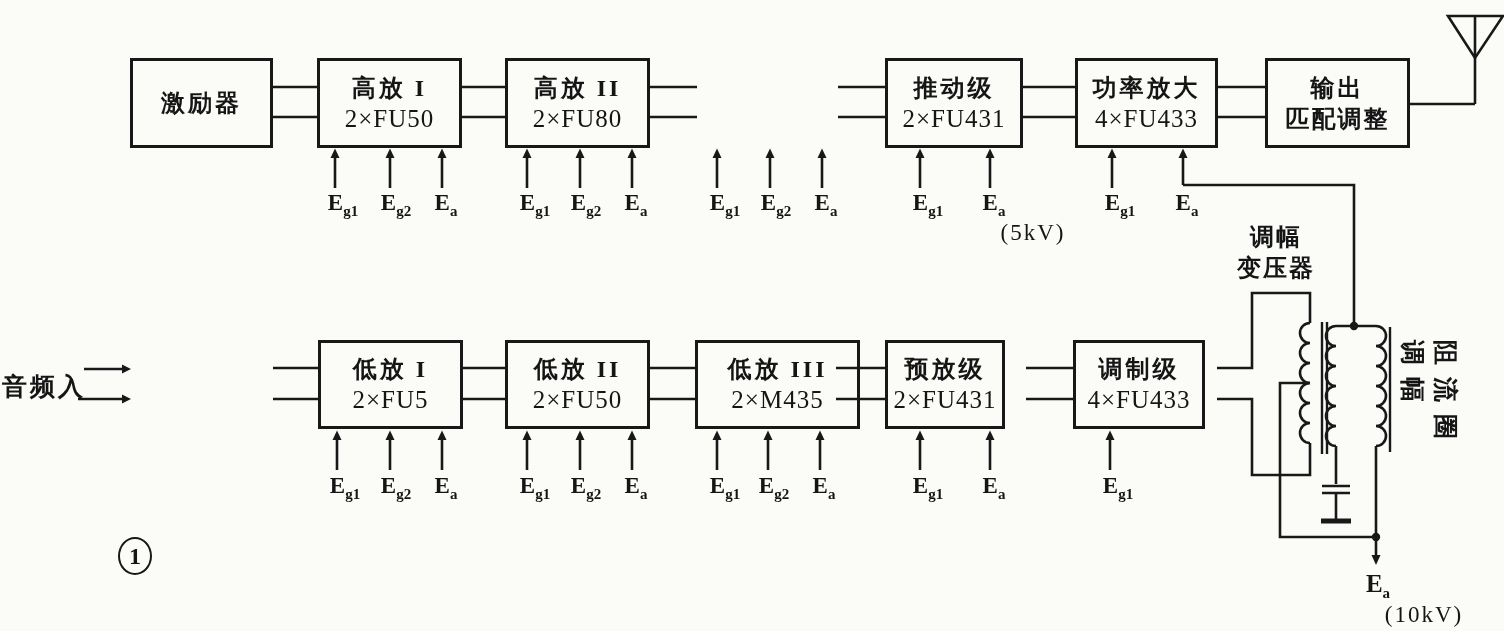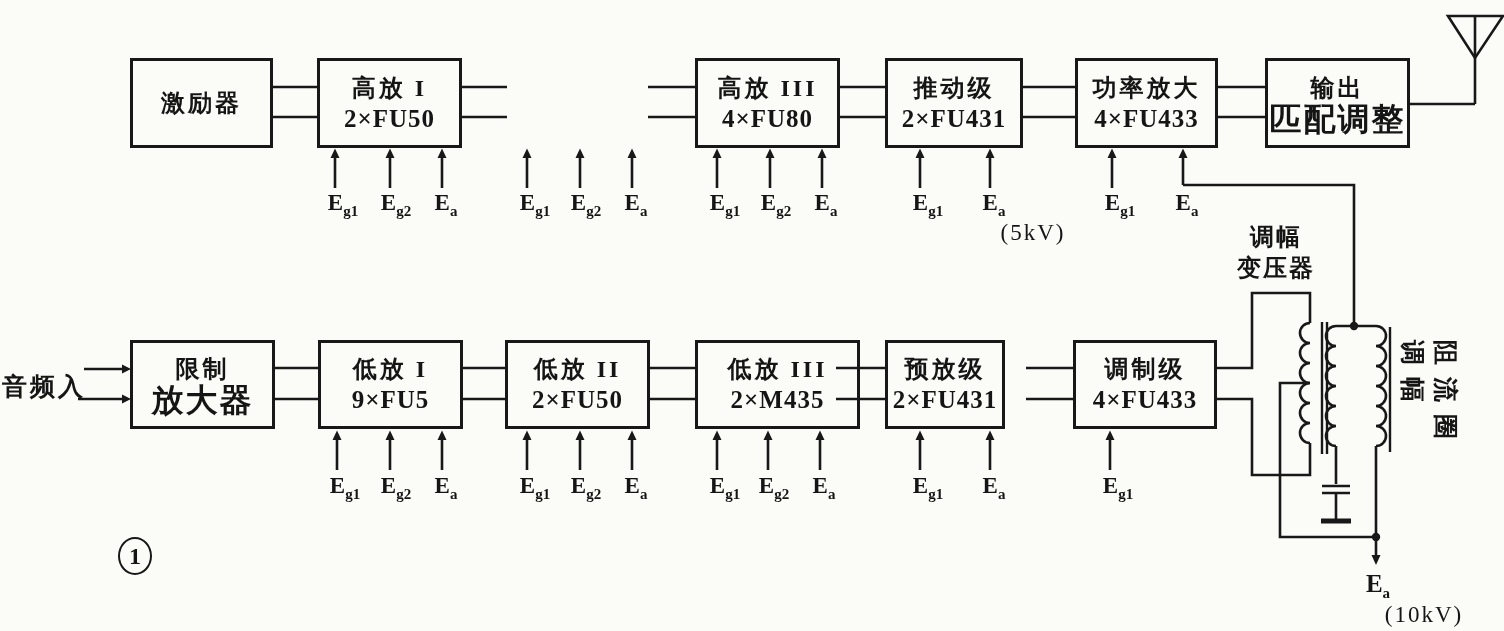--- a/index.html
+++ b/index.html
@@ -8,22 +8,22 @@
     font-family:"Liberation Serif","DejaVu Serif",serif;color:#151515;
     overflow:hidden;
   }
   svg.wires{position:absolute;left:0;top:0;}
   .block{
     position:absolute;border:3px solid #181818;box-sizing:border-box;
     display:flex;flex-direction:column;align-items:center;justify-content:center;
     gap:1px;background:transparent;
   }
   .bt{font-size:24px;font-weight:600;letter-spacing:3px;white-space:nowrap;line-height:30px;}
-  .bs{font-size:25px;font-weight:700;letter-spacing:1px;white-space:nowrap;line-height:30px;}
-  .bs.cjk{font-size:32px;font-weight:600;letter-spacing:2px;}
+  .bs{font-size:25px;font-weight:400;letter-spacing:1px;white-space:nowrap;line-height:30px;}
+  .bs.cjk{font-size:24px;font-weight:600;letter-spacing:2px;}
   .supply{
     position:absolute;transform:translateX(-50%);
     font-size:23px;font-weight:700;white-space:nowrap;line-height:24px;
   }
   .supply .sub{font-size:15px;font-weight:700;vertical-align:-6px;letter-spacing:0;}
   .note{
     position:absolute;transform:translateX(-50%);
     font-size:23px;font-weight:400;white-space:nowrap;letter-spacing:2px;
   }
   .audio-label{
@@ -155,58 +155,54 @@
     </g>
   </svg>
 
   <div class="block" style="left:130px;top:58px;width:143px;height:90px">
     <div class="bt">激励器</div>
   </div>
   <div class="block" style="left:317px;top:58px;width:145px;height:90px">
     <div class="bt">高放 I</div>
     <div class="bs">2×FU50</div>
   </div>
-  <div class="block" style="left:695px;top:58px;width:145px;height:90px">
-    <div class="bt">高放 III</div>
-    <div class="bs">4×FU80</div>
+  <div class="block" style="left:505px;top:58px;width:145px;height:90px">
+    <div class="bt">高放 II</div>
+    <div class="bs">2×FU80</div>
   </div>
   <div class="block" style="left:885px;top:58px;width:138px;height:90px">
     <div class="bt">推动级</div>
     <div class="bs">2×FU431</div>
   </div>
   <div class="block" style="left:1075px;top:58px;width:143px;height:90px">
     <div class="bt">功率放大</div>
     <div class="bs">4×FU433</div>
   </div>
   <div class="block" style="left:1265px;top:58px;width:145px;height:90px">
     <div class="bt">输出</div>
     <div class="bs cjk">匹配调整</div>
   </div>
 
-  <div class="block" style="left:130px;top:340px;width:145px;height:89px">
-    <div class="bt">限制</div>
-    <div class="bs cjk">放大器</div>
-  </div>
   <div class="block" style="left:318px;top:340px;width:145px;height:89px">
     <div class="bt">低放 I</div>
-    <div class="bs">9×FU5</div>
+    <div class="bs">2×FU5</div>
   </div>
   <div class="block" style="left:505px;top:340px;width:145px;height:89px">
     <div class="bt">低放 II</div>
     <div class="bs">2×FU50</div>
   </div>
   <div class="block" style="left:695px;top:340px;width:165px;height:89px">
     <div class="bt">低放 III</div>
     <div class="bs">2×M435</div>
   </div>
   <div class="block" style="left:885px;top:340px;width:120px;height:89px">
     <div class="bt">预放级</div>
     <div class="bs">2×FU431</div>
   </div>
-  <div class="block" style="left:1073px;top:340px;width:144px;height:89px">
+  <div class="block" style="left:1073px;top:340px;width:132px;height:89px">
     <div class="bt">调制级</div>
     <div class="bs">4×FU433</div>
   </div>
 
   <div class="supply" style="left:343px;top:191px"><span>E</span><span class="sub">g1</span></div>
   <div class="supply" style="left:396px;top:191px"><span>E</span><span class="sub">g2</span></div>
   <div class="supply" style="left:446px;top:191px"><span>E</span><span class="sub">a</span></div>
 
   <div class="supply" style="left:535px;top:191px"><span>E</span><span class="sub">g1</span></div>
   <div class="supply" style="left:586px;top:191px"><span>E</span><span class="sub">g2</span></div>

